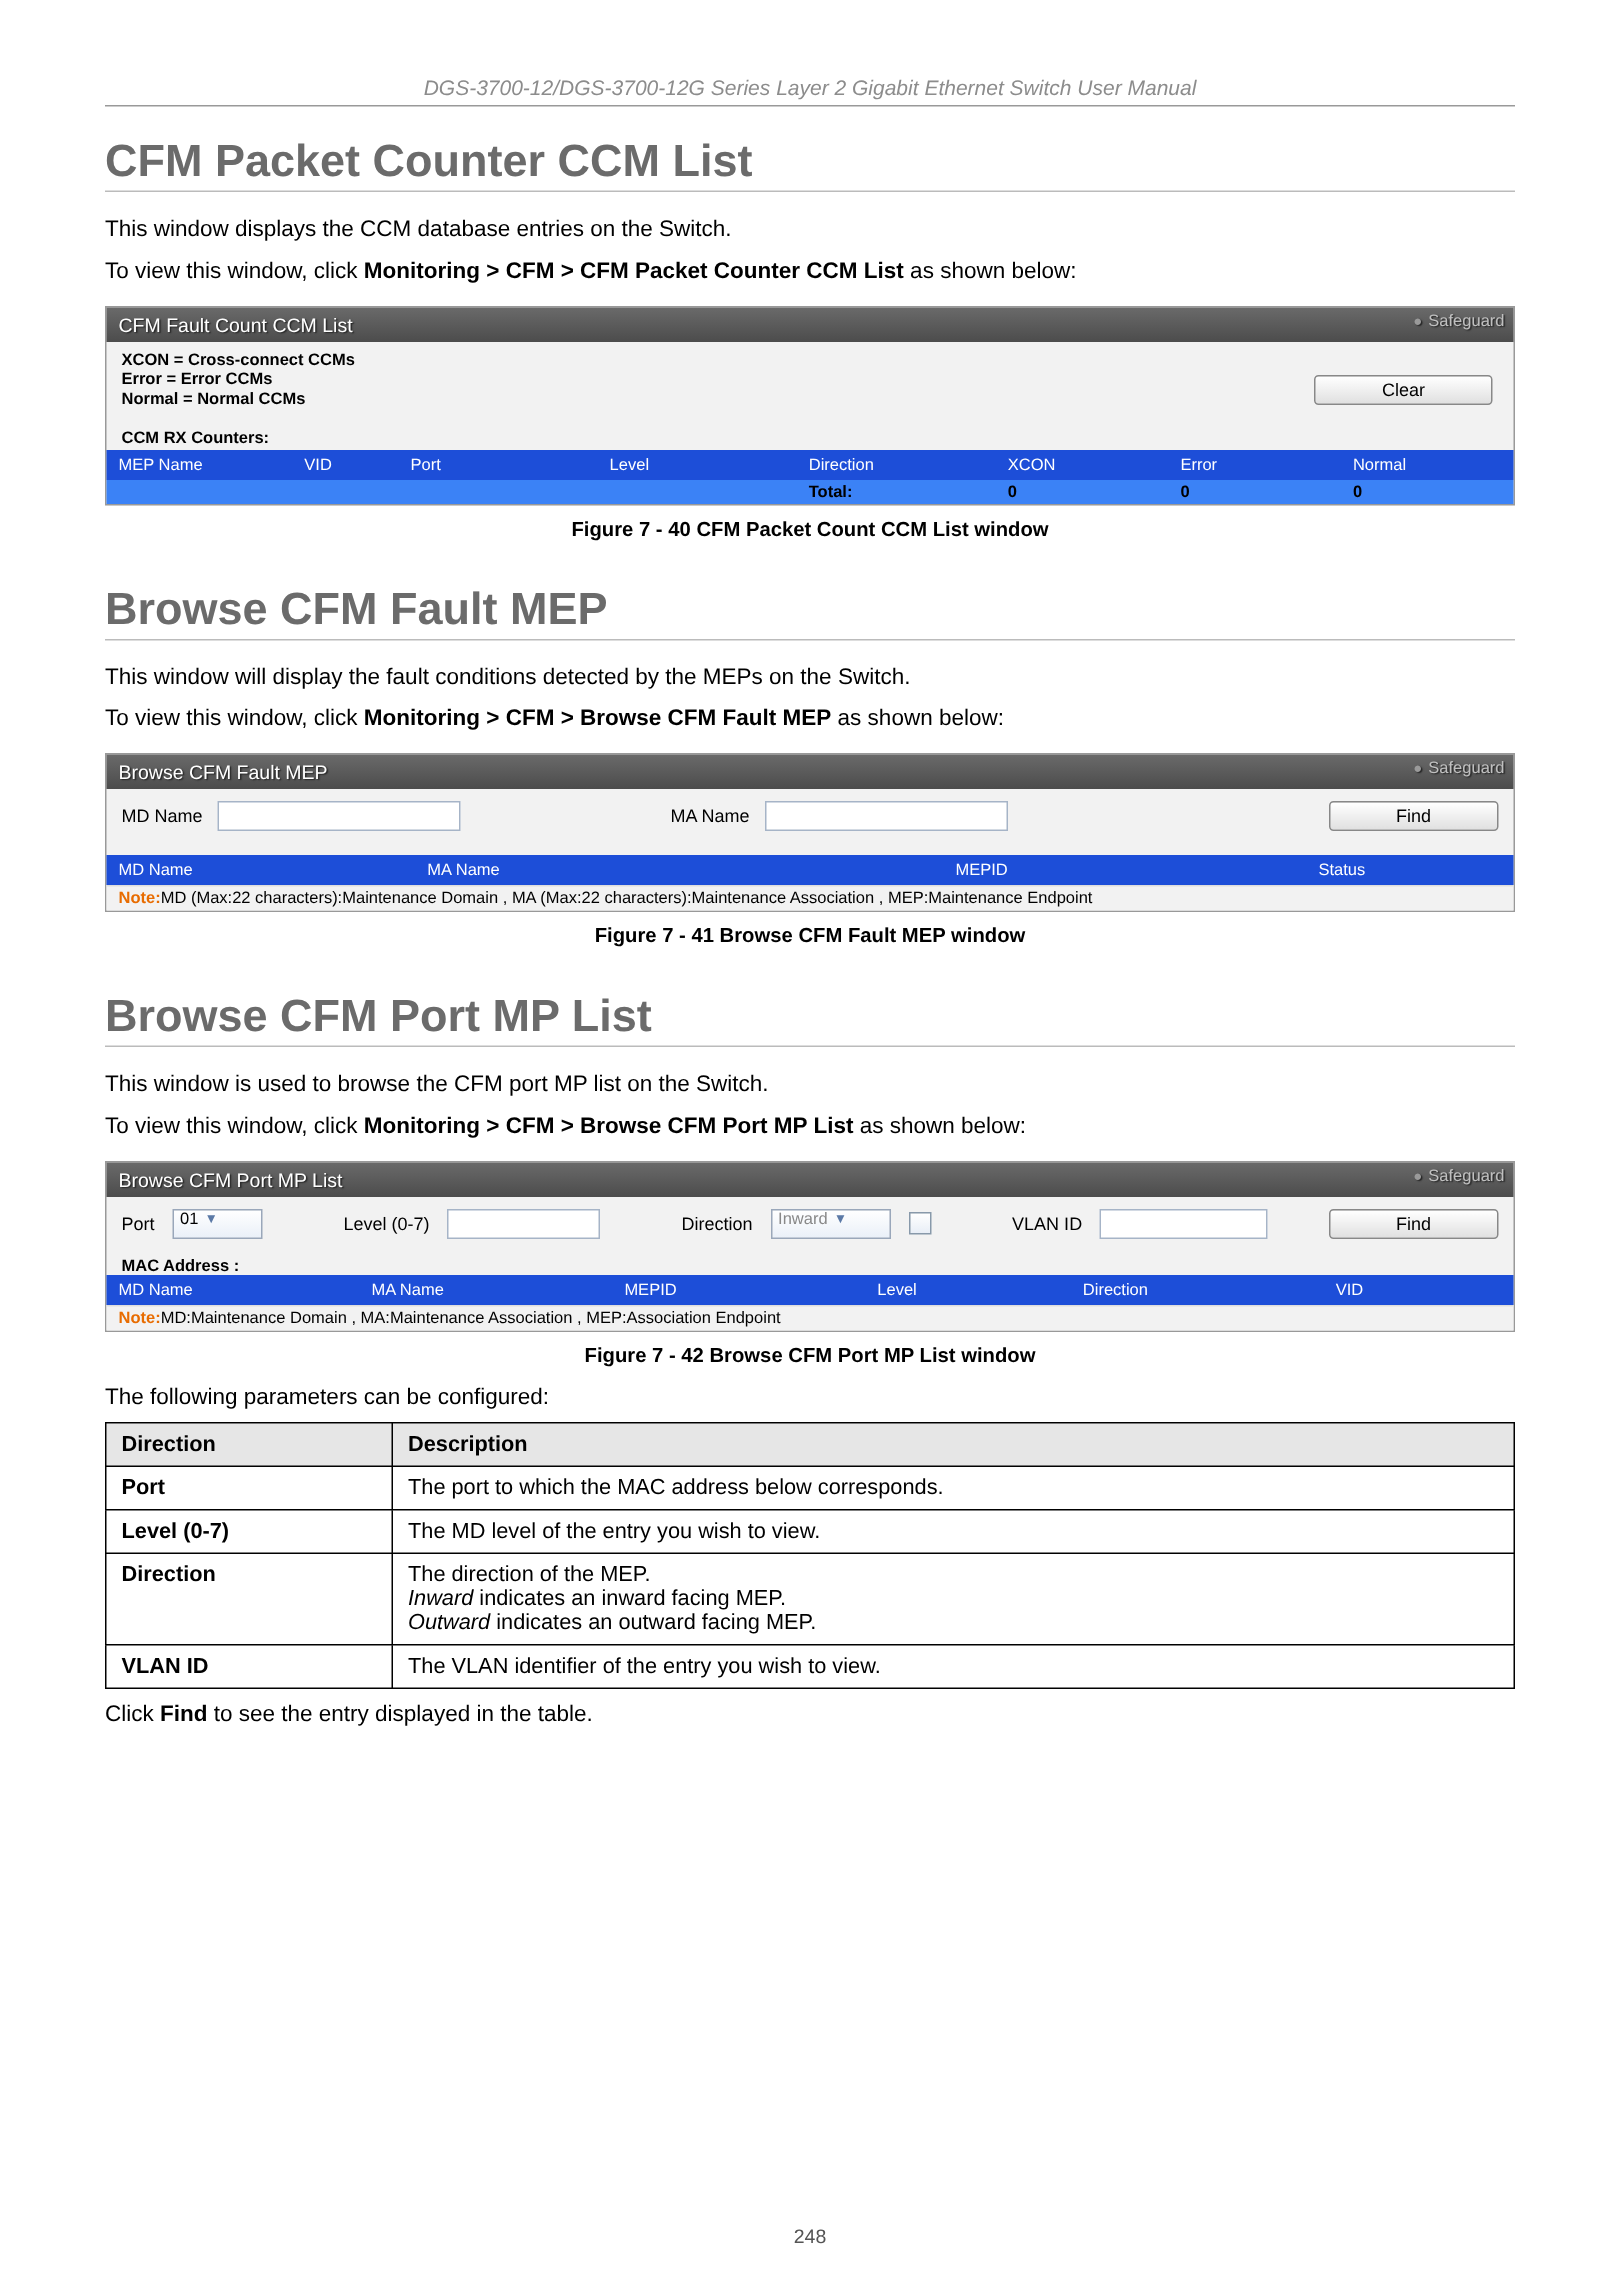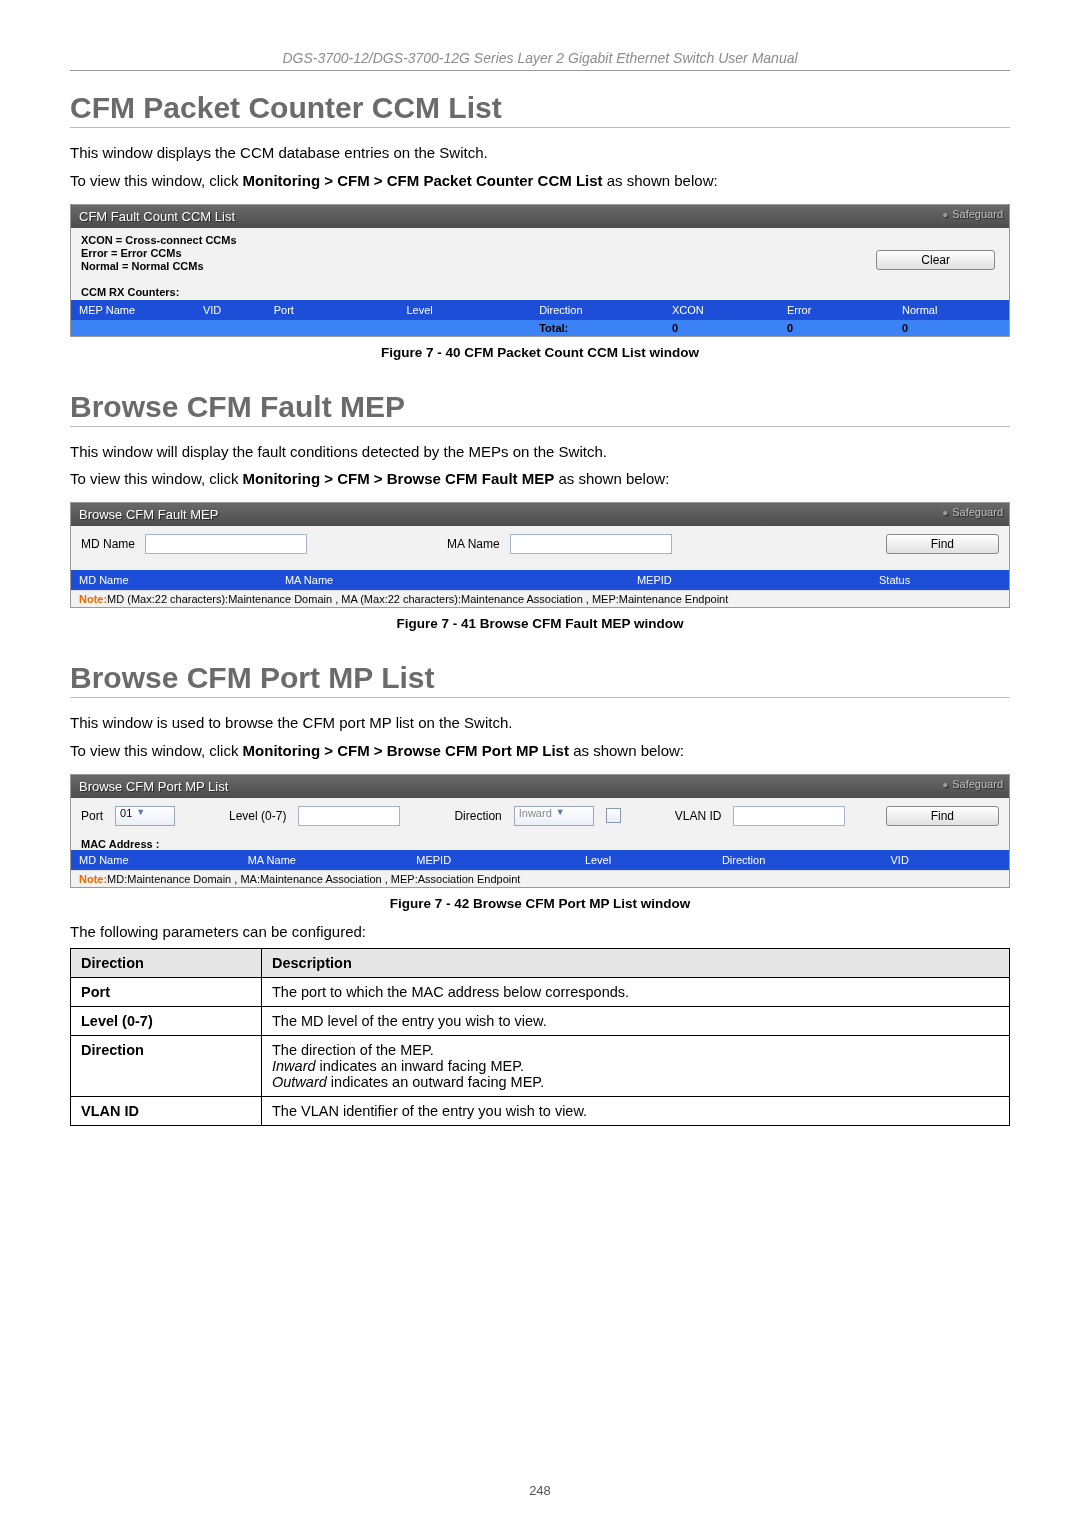--- a/index.html
+++ b/index.html
@@ -351,15 +351,18 @@
         <th>Direction</th>
         <td class="dir-desc" id="desc-direction-cell">The direction of the MEP.<br><em>Inward</em> indicates an inward facing MEP.<br><em>Outward</em> indicates an outward facing MEP.</td>
       </tr>
       <tr>
         <th>VLAN ID</th>
         <td>The VLAN identifier of the entry you wish to view.</td>
       </tr>
     </tbody>
   </table>
 
+  <p class="body-text">
+    <span>Click </span><b>Find</b><span> to see the entry displayed in the table.</span>
+  </p>
 
   <div class="page-num">248</div>
 </div>
 
 </body></html>

